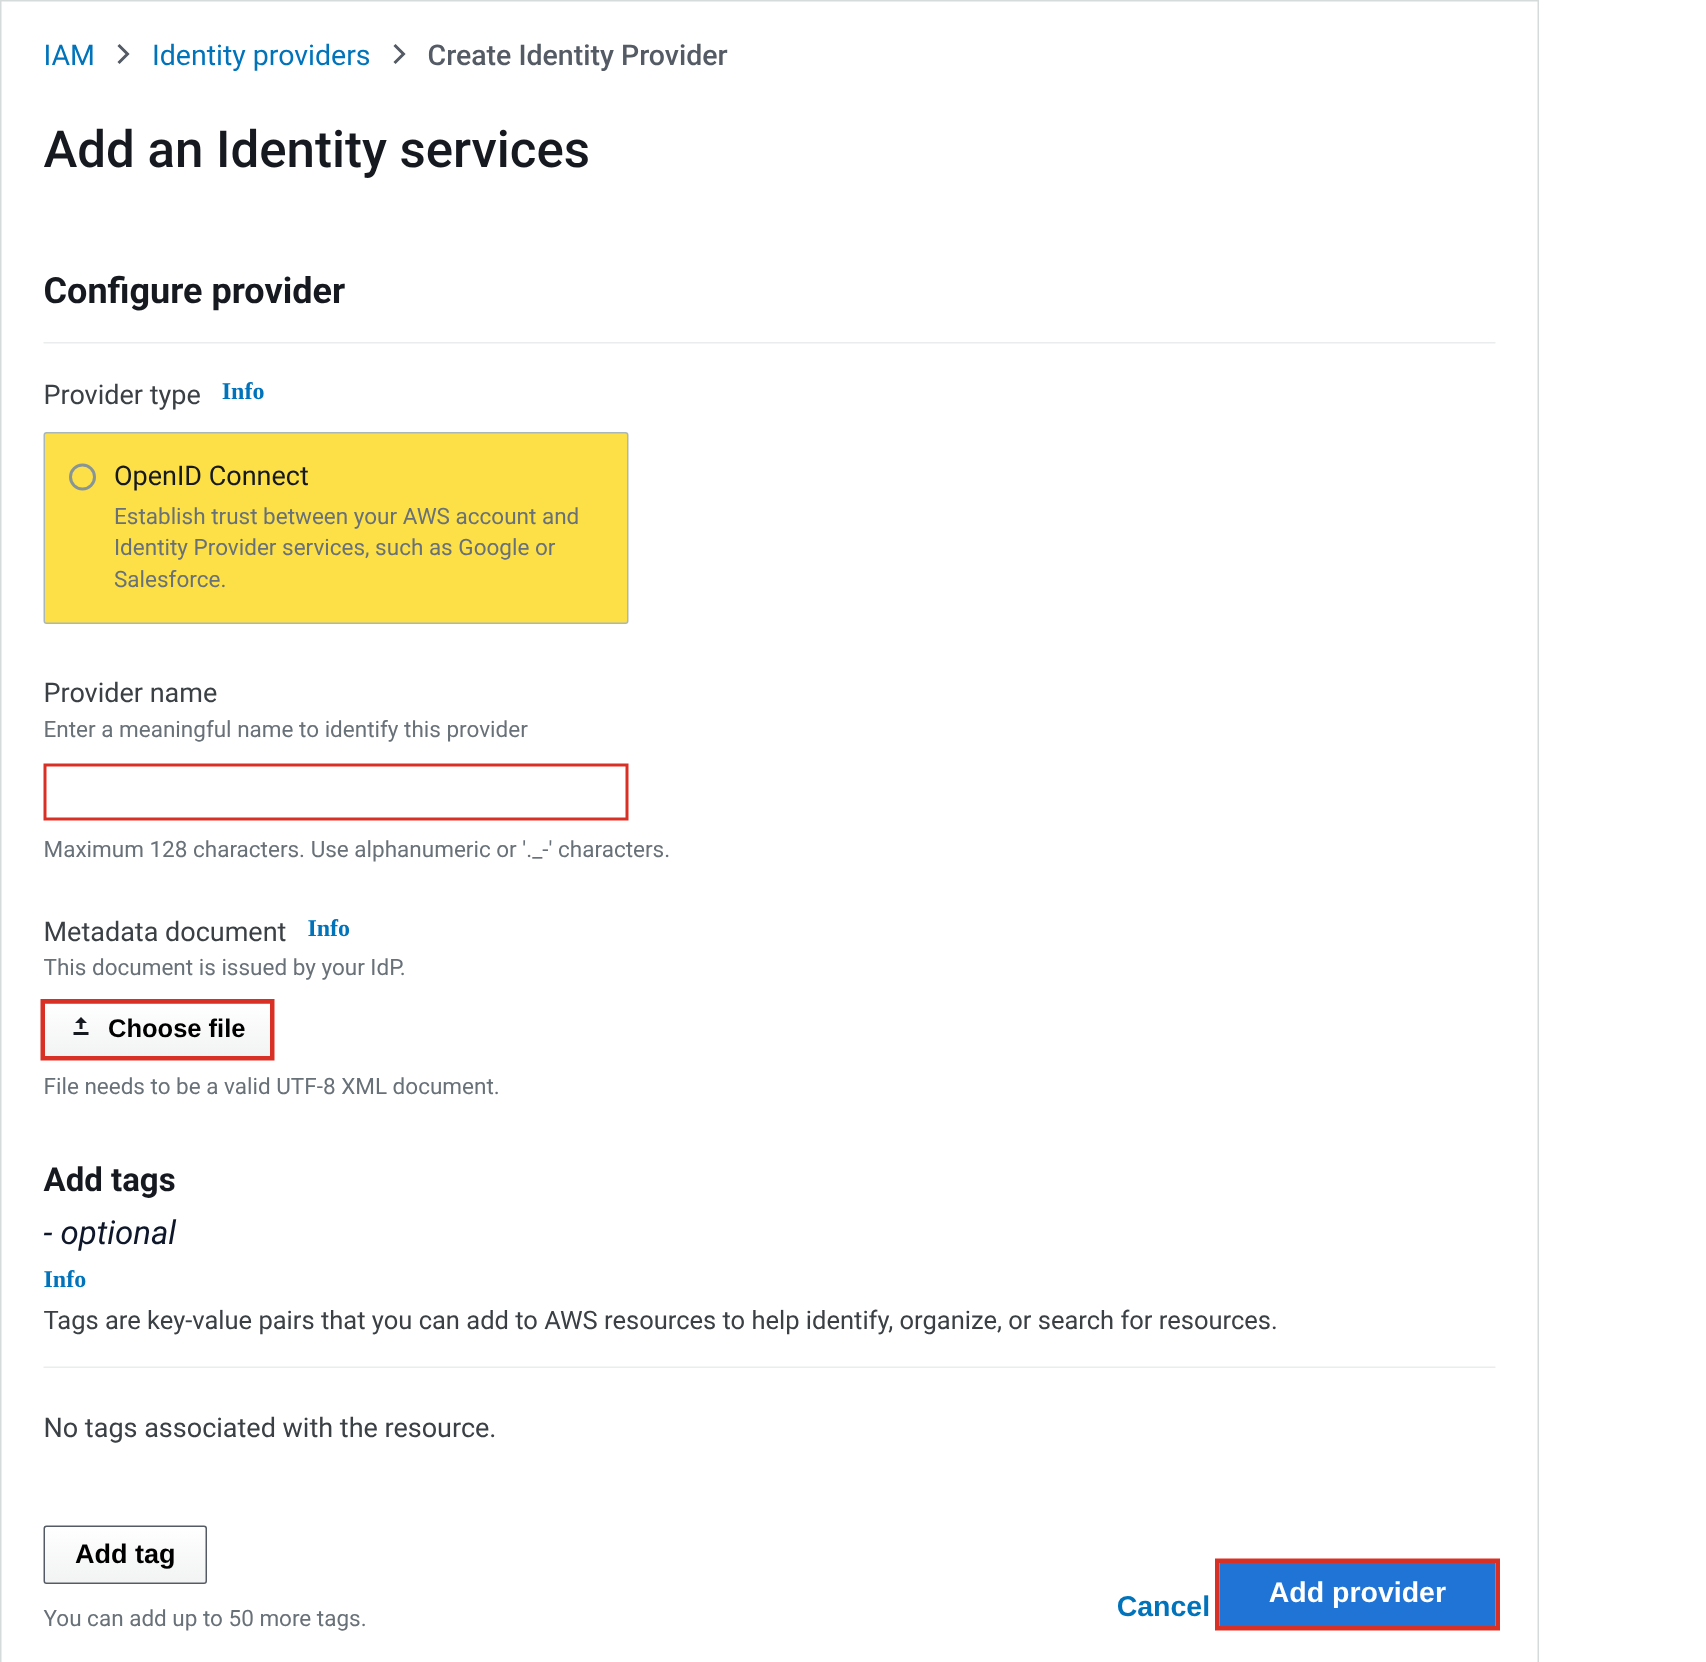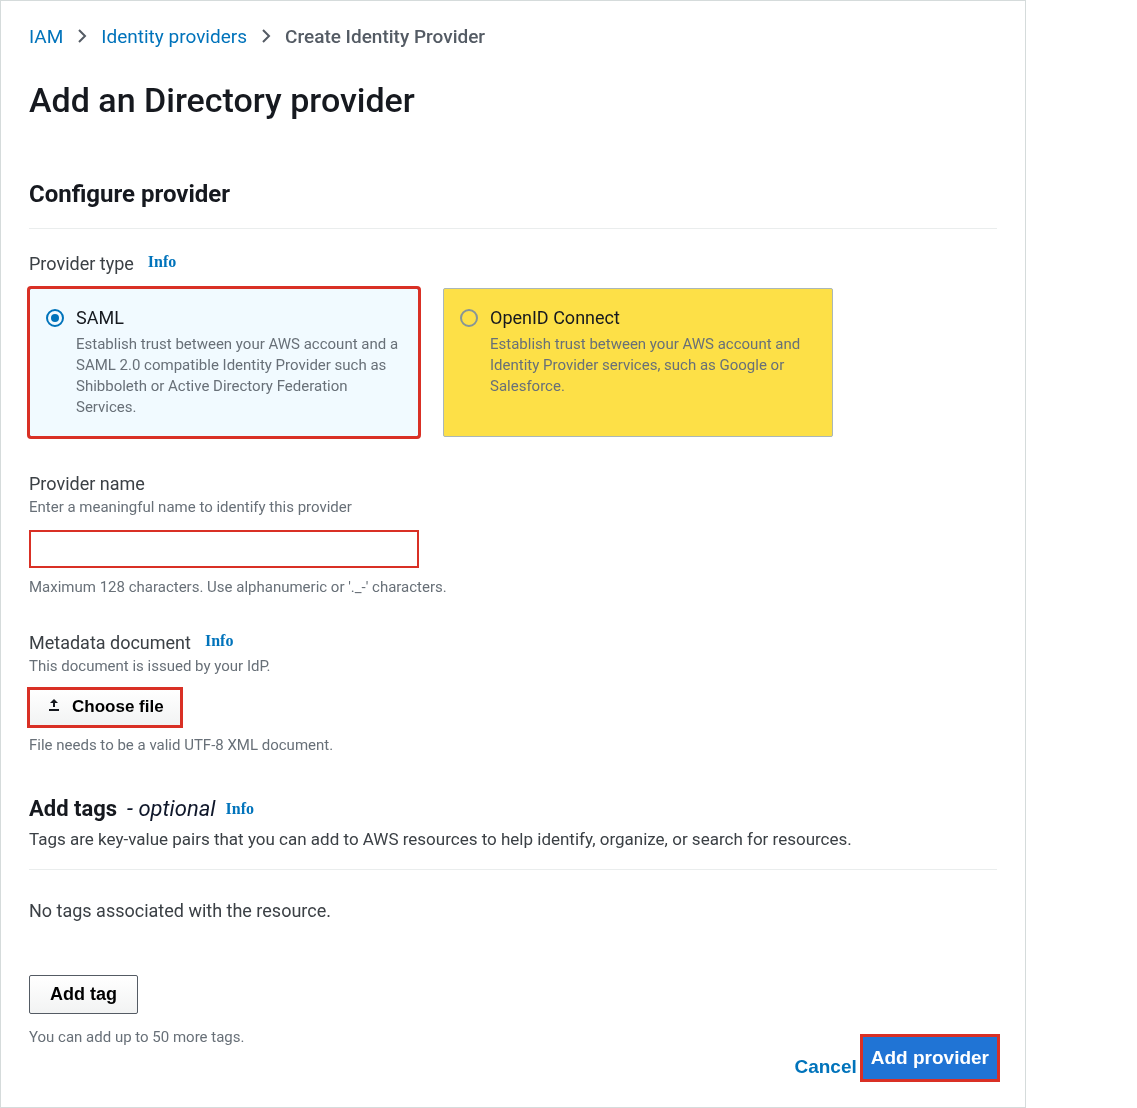--- a/index.html
+++ b/index.html
@@ -73,21 +73,21 @@
     padding: 7px 16px;
     border: 1px solid #545b64;
     background: linear-gradient(#fff, #f2f3f3);
     font-size: 17px; font-weight: 700;
     outline: 3px solid #d93025;
     outline-offset: -1px;
     margin-top: 14px;
     cursor: pointer;
   }
 
-  .tags-header { display:flex; align-items: center; gap: 10px; margin-top: 42px; }
+  .tags-header { display:flex; align-items: flex-start; gap: 10px; margin-top: 42px; flex-direction: column; }
   .tags-title { font-size: 22px; font-weight: 700; }
   .tags-optional { font-size: 22px; font-style: italic; color: #0f172a; font-weight: 400; }
   .tags-desc { font-size: 17px; color: #3b4045; margin-top: 8px; margin-bottom: 20px; }
 
   .no-tags { font-size: 18px; color: #3b4045; margin: 30px 0 34px 0; }
 
   .tag-btn {
     padding: 8px 20px;
     border: 1px solid #545b64;
     border-radius: 2px;
@@ -104,21 +104,21 @@
     display: flex; align-items: flex-end; 
   }
   .cancel-btn {
     background: none; border: none;
     color: #0073bb; font-size: 19px; font-weight: 700;
     cursor:pointer;
   }
   .primary-btn {
     background: #2074d5; color:#fff;
     border: none; font-size: 19px; font-weight: 700;
-    padding: 10px 8px;
+    padding: 10px 33px;
     outline: 3px solid #d93025;
     outline-offset: 0;
     cursor:pointer;
   }
   .section { margin-bottom: 36px; }
 </style>
 </head>
 <body>
 
 <div class="page">
@@ -132,39 +132,32 @@
     </span>
     <a class="crumb-link">Identity providers</a>
     <span class="crumb-sep">
       <svg width="10" height="14" viewBox="0 0 10 14">
           <path d="M2 1 L8 7 L2 13" stroke="#545b64" stroke-width="2" fill="none"></path>
         </svg>
     </span>
     <span class="crumb-current">Create Identity Provider</span>
   </div>
 
-  <h1 class="page-title">Add an Directory provider</h1>
+  <h1 class="page-title">Add an Identity services</h1>
 
   <h2 class="section-title">Configure provider</h2>
   <hr class="divider">
 
   <div class="section">
     <div class="field-row">
       <span class="field-label">Provider type</span>
       <a class="info-link">Info</a>
     </div>
 
     <div class="radio-cards">
-      <label class="radio-card selected">
-        <span class="radio-dot"></span>
-        <span>
-          <span class="radio-title">SAML</span>
-          <span class="radio-desc">Establish trust between your AWS account and a SAML 2.0 compatible Identity Provider such as Shibboleth or Active Directory Federation Services.</span>
-        </span>
-      </label>
       <label class="radio-card">
         <span class="radio-dot"></span>
         <span>
           <span class="radio-title">OpenID Connect</span>
           <span class="radio-desc">Establish trust between your AWS account and Identity Provider services, such as Google or Salesforce.</span>
         </span>
       </label>
     </div>
   </div>
 

